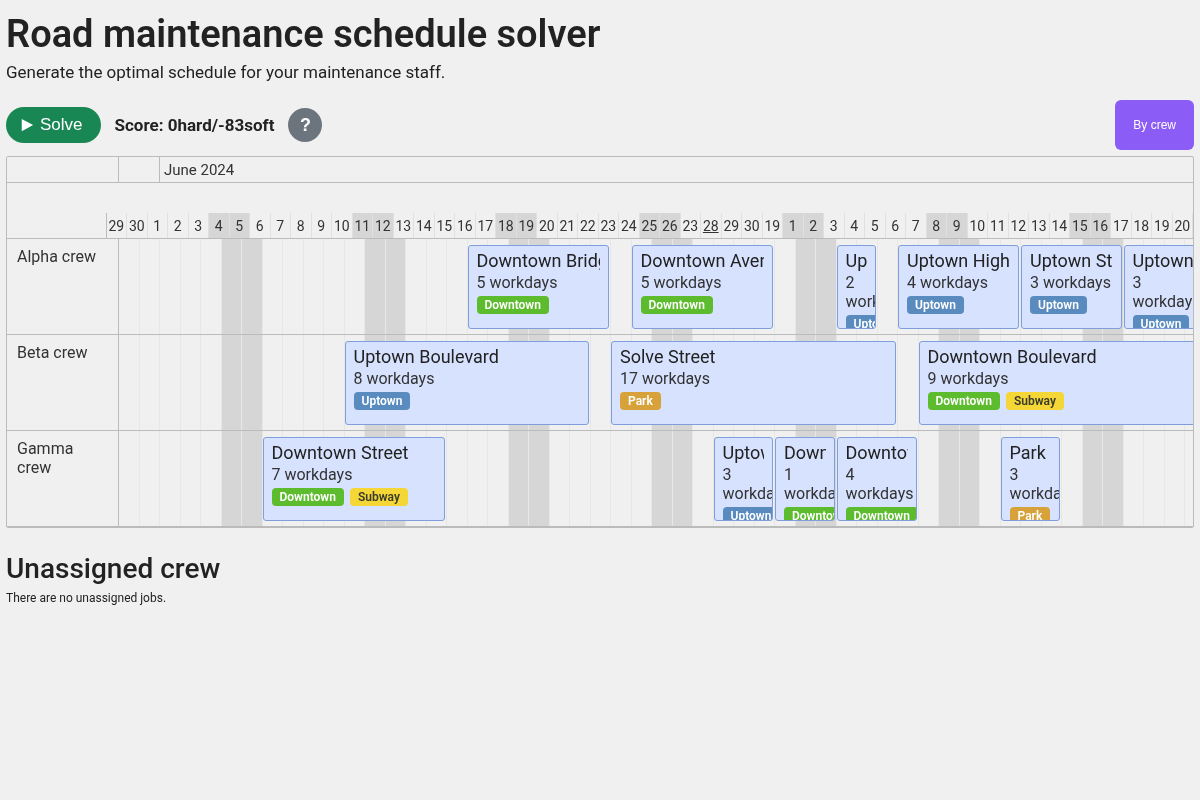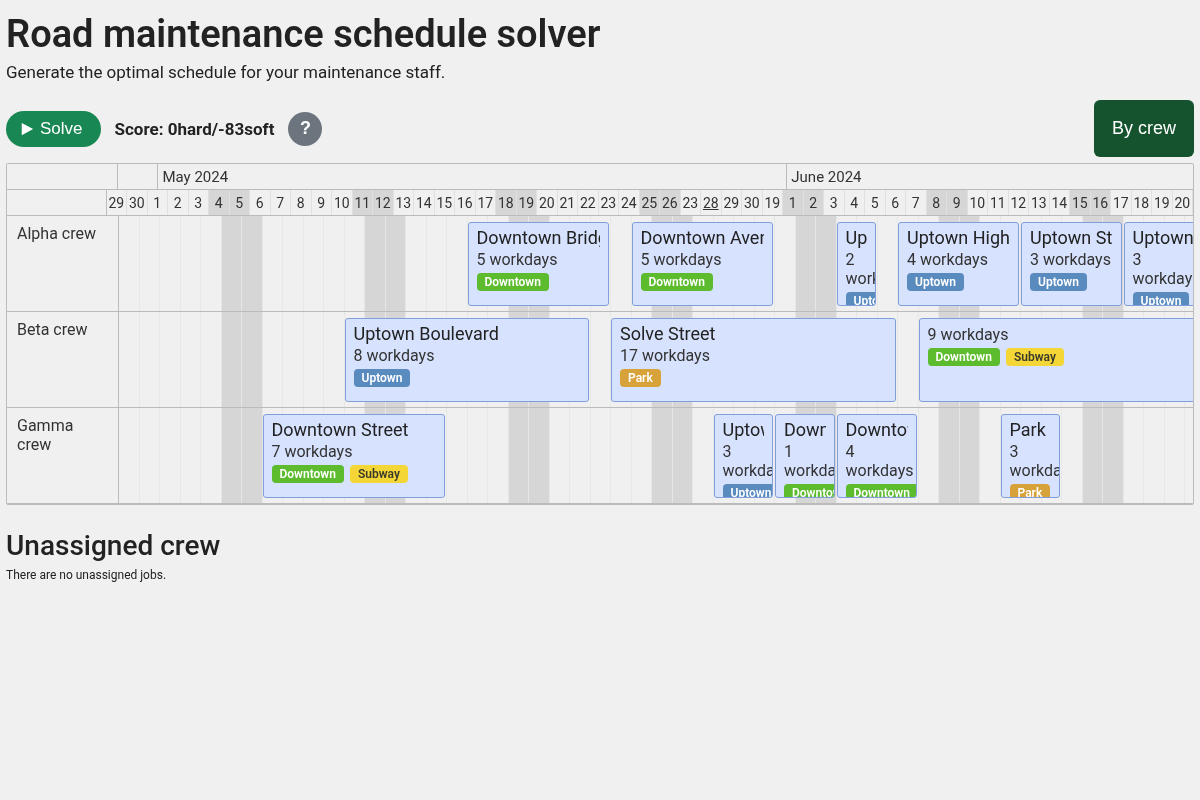--- a/index.html
+++ b/index.html
@@ -6,28 +6,28 @@
   html, body { margin:0; padding:0; font-family: -apple-system, BlinkMacSystemFont, "Segoe UI", Roboto, Helvetica, Arial, sans-serif; background:#f0f0f0; color:#222; }
   .page { padding: 6px 6px 6px 6px; }
   h1 { font-size: 38px; margin: 6px 0 6px 0; font-weight: 600; }
   .subtitle { font-size: 17px; margin-bottom: 18px; color:#222; }
   .toolbar { display:flex; align-items:center; gap:14px; margin-bottom: 6px; }
   .solve-btn { background:#198754; color:#fff; border:none; border-radius:22px; padding:8px 18px 8px 14px; font-size:17px; cursor:pointer; display:inline-flex; align-items:center; gap:6px; font-weight:500; }
   .play-icon svg { width:14px; height:14px; display:block; fill:#fff; }
   .score { font-weight:700; font-size:17px; }
   .help-btn { width:34px; height:34px; border-radius:50%; background:#6c757d; color:#fff; border:none; font-size:18px; font-weight:700; cursor:pointer; }
   .spacer { flex:1; }
-  .bycrew-btn { background:#14532d; color:#fff; border:none; border-radius:6px; padding:18px 18px; font-size:18px; cursor:pointer; font-weight:500; }
+  .bycrew-btn { background:#8b5cf6; color:#fff; border:none; border-radius:6px; padding:18px 18px; font-size:12px; cursor:pointer; font-weight:500; }
 
   
   .gantt-wrap { border:1px solid #bbb; border-radius:2px; overflow:hidden; background:#f0f0f0; }
   .gantt { position:relative; }
   .month-header { display:flex; height:26px; border-bottom:1px solid #bbb; position:relative; }
   .month-seg { border-right:1px solid #bbb; display:flex; align-items:center; padding-left:4px; font-size:15px; color:#333; }
-  .day-header { display:flex; height:26px; border-bottom:1px solid #bbb; position:relative; }
+  .day-header { display:flex; height:26px; border-bottom:1px solid #bbb; position:relative;margin-top:30px; }
   .cell { flex:0 0 auto; border-right:1px solid #e0e0e0; display:flex; align-items:center; justify-content:center; font-size:14px; color:#333; }
   .cell.wknd { background:#d6d6d6; }
   .body { position:relative; }
   .row { display:flex; border-bottom:1px solid #bbb; position:relative; height:96px; }
   .row .label { flex:0 0 auto; border-right:1px solid #bbb; display:flex; align-items:flex-start; padding:8px 10px; font-size:16px; color:#333; background:#f0f0f0; }
   .row .slots { position:relative; flex:0 0 auto; }
   .row .slots .grid { position:absolute; inset:0; display:flex; }
   .row .slots .grid .gc { border-right:1px solid #e7e7e7; }
   .row .slots .grid .gc.wknd { background:#d6d6d6; }
   .job { position:absolute; top:6px; height:84px; background:#d7e2ff; border:1px solid #7f9edb; border-radius:3px; padding:4px 8px 4px 8px; overflow:hidden; font-size:16px; }
@@ -65,21 +65,20 @@
   <button class="help-btn">?</button>
   <div class="spacer"></div>
   <button class="bycrew-btn">By crew</button>
 </div>
 
 <div class="gantt-wrap">
   <div class="gantt" id="gantt">
         <div class="month-header">
           <div class="corner" style="width: 112px;"></div>
           <div class="month-seg" style="width: 41px;"></div>
-          <div class="month-seg" style="width: 635.5px;">May 2024</div>
           <div class="month-seg" style="width: 410px; border-right: none;">June 2024</div>
         </div>
         <div class="day-header">
           <div class="corner" style="width: 112px;"></div>
           <div class="cell" style="width: 20.5px;">29</div>
           <div class="cell" style="width: 20.5px;">30</div>
           <div class="cell" style="width: 20.5px;">1</div>
           <div class="cell" style="width: 20.5px;">2</div>
           <div class="cell" style="width: 20.5px;">3</div>
           <div class="cell wknd" style="width: 20.5px;">4</div>
@@ -300,20 +299,21 @@
                 </div>
               </div>
               <div class="job" style="left: 492px; width: 285px;">
                 <div class="title">Solve Street</div>
                 <div class="days">17 workdays</div>
                 <div class="tags">
                   <span class="tag tag-park">Park</span>
                 </div>
               </div>
               <div class="job" style="left: 799.5px; width: 285px;">
+                <div class="title">Downtown Boulevard</div>
                 <div class="days">9 workdays</div>
                 <div class="tags">
                   <span class="tag tag-downtown">Downtown</span>
                   <span class="tag tag-subway">Subway</span>
                 </div>
               </div>
             </div>
           </div>
           <div class="row">
             <div class="label" style="width: 112px;">Gamma crew</div>

